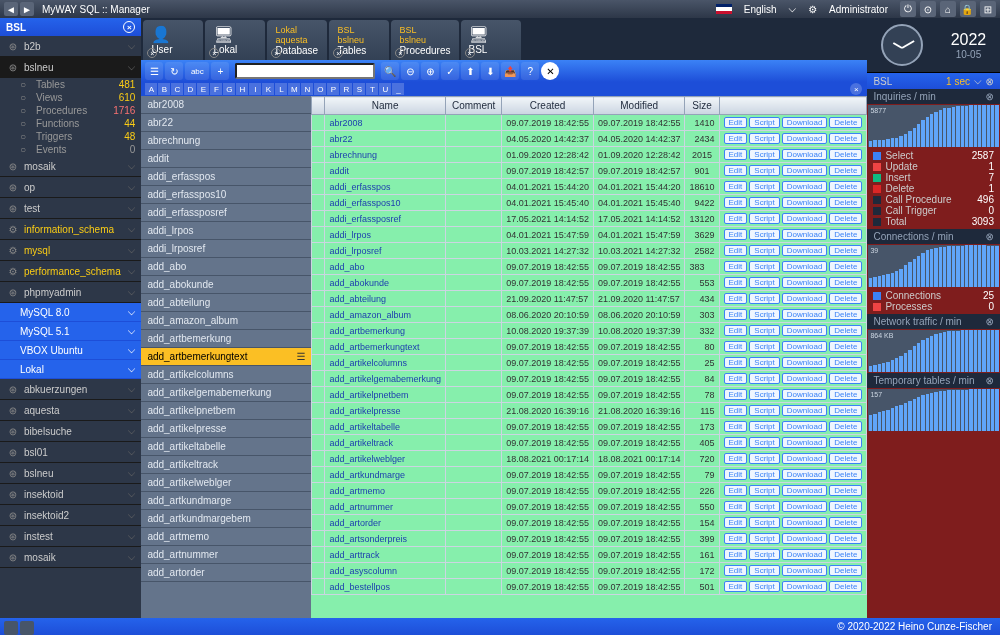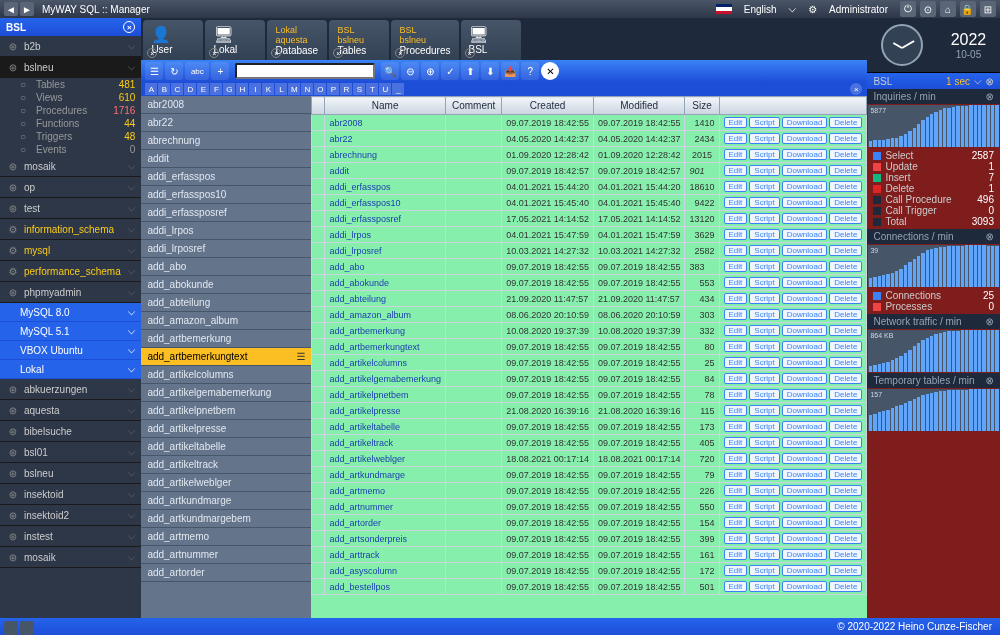--- a/index.html
+++ b/index.html
@@ -431,21 +431,21 @@
                 </td>
               </tr>
             </tbody>
             <tbody>
               <tr>
                 <td></td>
                 <td class="name">addit</td>
                 <td></td>
                 <td>09.07.2019 18:42:57</td>
                 <td>09.07.2019 18:42:57</td>
-                <td style="text-align:left;font-style:italic;">901</td>
+                <td style="text-align:center;">901</td>
                 <td>
                   <div class="actions">
                     <span class="abtn">Edit</span>
                     <span class="abtn">Script</span>
                     <span class="abtn">Download</span>
                     <span class="abtn">Delete</span>
                   </div>
                 </td>
               </tr>
             </tbody>

